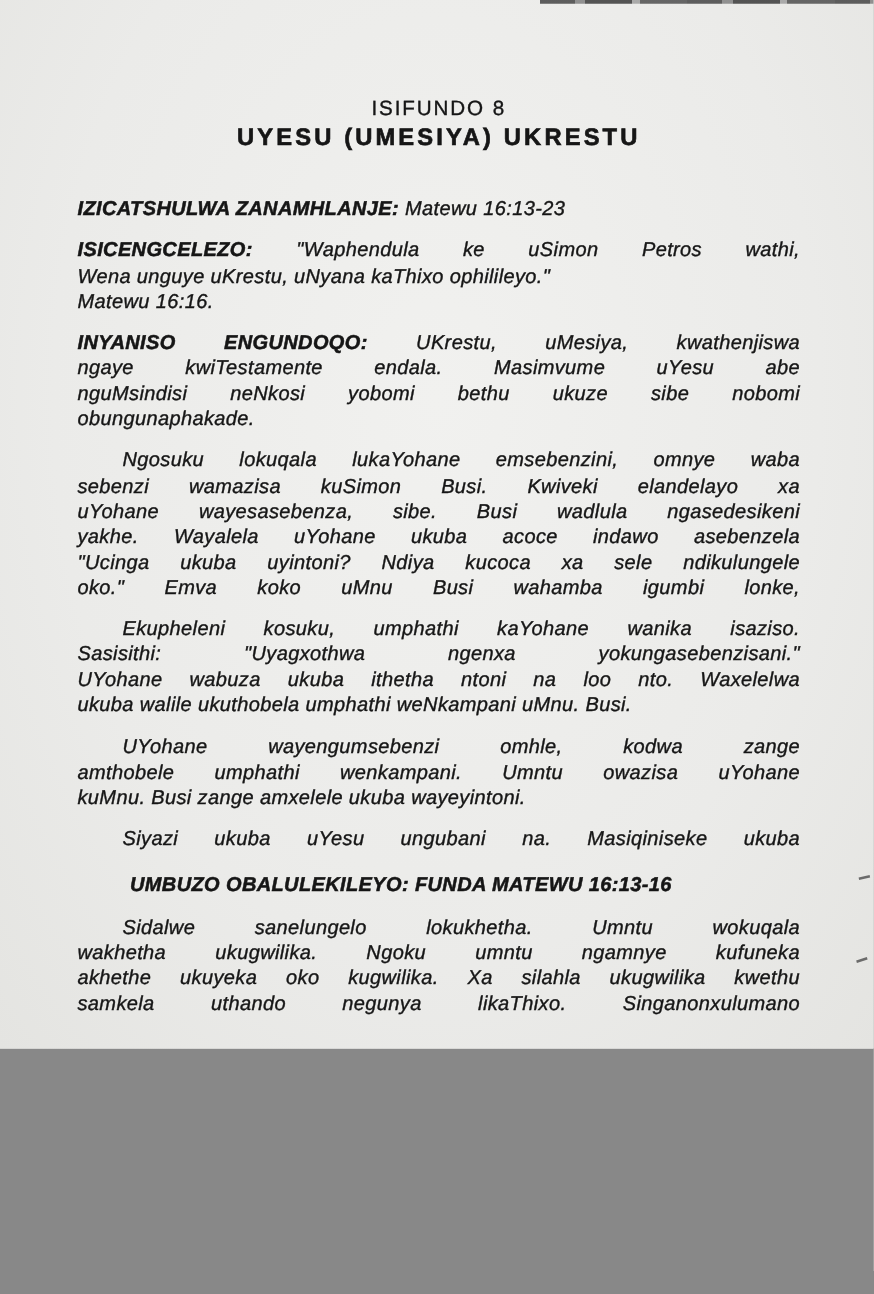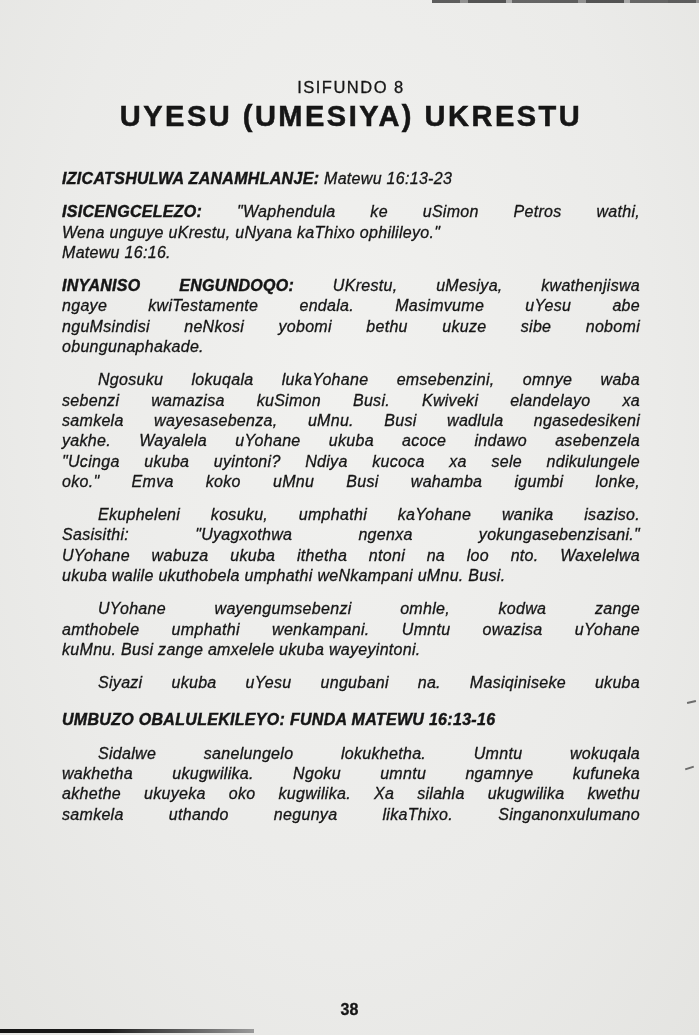--- a/index.html
+++ b/index.html
@@ -1,18 +1,18 @@
 <!DOCTYPE html>
 <html><head>
 <meta charset="utf-8">
 <style>
   html,body { margin:0; padding:0; background:#888; }
   .page {
     position:relative;
-    width:699px; height:1035px;
+    width:699px; height:839px;
     margin:0 auto;
     background:#ededeb;
     background-image: radial-gradient(ellipse at 50% 38%, #f1f1ef 0%, #ebebe9 62%, #e4e4e1 100%);
     overflow:hidden;
     font-family:"Liberation Sans", sans-serif;
     color:#161616;
     -webkit-text-stroke:0.3px #161616;
   }
   
   .top-line {
@@ -32,32 +32,32 @@
 
   .lesson-label {
     margin-top:78px;
     text-align:center;
     font-size:16.5px;
     letter-spacing:1.5px;
   }
   .main-title {
     margin-top:3px;
     text-align:center;
-    font-size:29px;
+    font-size:19px;
     font-weight:bold;
     letter-spacing:2.5px;
     -webkit-text-stroke:0.5px #111;
   }
   .blocks { margin-top:36px;font-style:italic; }
   .block { margin-bottom:13px; font-size:16px; line-height:20.3px; letter-spacing:0.3px; }
   .line { min-height:20.3px; }
   .just { text-align:justify; text-align-last:justify; }
   .indent { padding-left:36px; }
   .bold { font-weight:bold; -webkit-text-stroke:0.4px #111; }
-  .block.heading { margin-top:16px; margin-bottom:14px; }
+  .block.heading { margin-top:16px; margin-bottom:14px;margin-left:42px; }
 
   .page-number {
     position:absolute; top:1001px; left:0; width:699px;
     text-align:center; font-size:16px;font-weight:bold;
   }
 </style>
 </head>
 <body>
 
 <div class="page">
@@ -80,21 +80,21 @@
         </div>
         <div class="block labeled">
           <div class="line just"><span class="bold">INYANISO ENGUNDOQO:</span><span> UKrestu, uMesiya, kwathenjiswa</span></div>
           <div class="line just">ngaye kwiTestamente endala. Masimvume uYesu abe</div>
           <div class="line just">nguMsindisi neNkosi yobomi bethu ukuze sibe nobomi</div>
           <div class="line">obungunaphakade.</div>
         </div>
         <div class="block paragraph">
           <div class="line just indent">Ngosuku lokuqala lukaYohane emsebenzini, omnye waba</div>
           <div class="line just">sebenzi wamazisa kuSimon Busi. Kwiveki elandelayo xa</div>
-          <div class="line just">samkela wayesasebenza, uMnu. Busi wadlula ngasedesikeni</div>
+          <div class="line just">uYohane wayesasebenza, sibe. Busi wadlula ngasedesikeni</div>
           <div class="line just">yakhe. Wayalela uYohane ukuba acoce indawo asebenzela</div>
           <div class="line just">"Ucinga ukuba uyintoni? Ndiya kucoca xa sele ndikulungele</div>
           <div class="line just">oko." Emva koko uMnu Busi wahamba igumbi lonke,</div>
         </div>
         <div class="block paragraph">
           <div class="line just indent">Ekupheleni kosuku, umphathi kaYohane wanika isaziso.</div>
           <div class="line just">Sasisithi: "Uyagxothwa ngenxa yokungasebenzisani."</div>
           <div class="line just">UYohane wabuza ukuba ithetha ntoni na loo nto. Waxelelwa</div>
           <div class="line">ukuba walile ukuthobela umphathi weNkampani uMnu. Busi.</div>
         </div>

